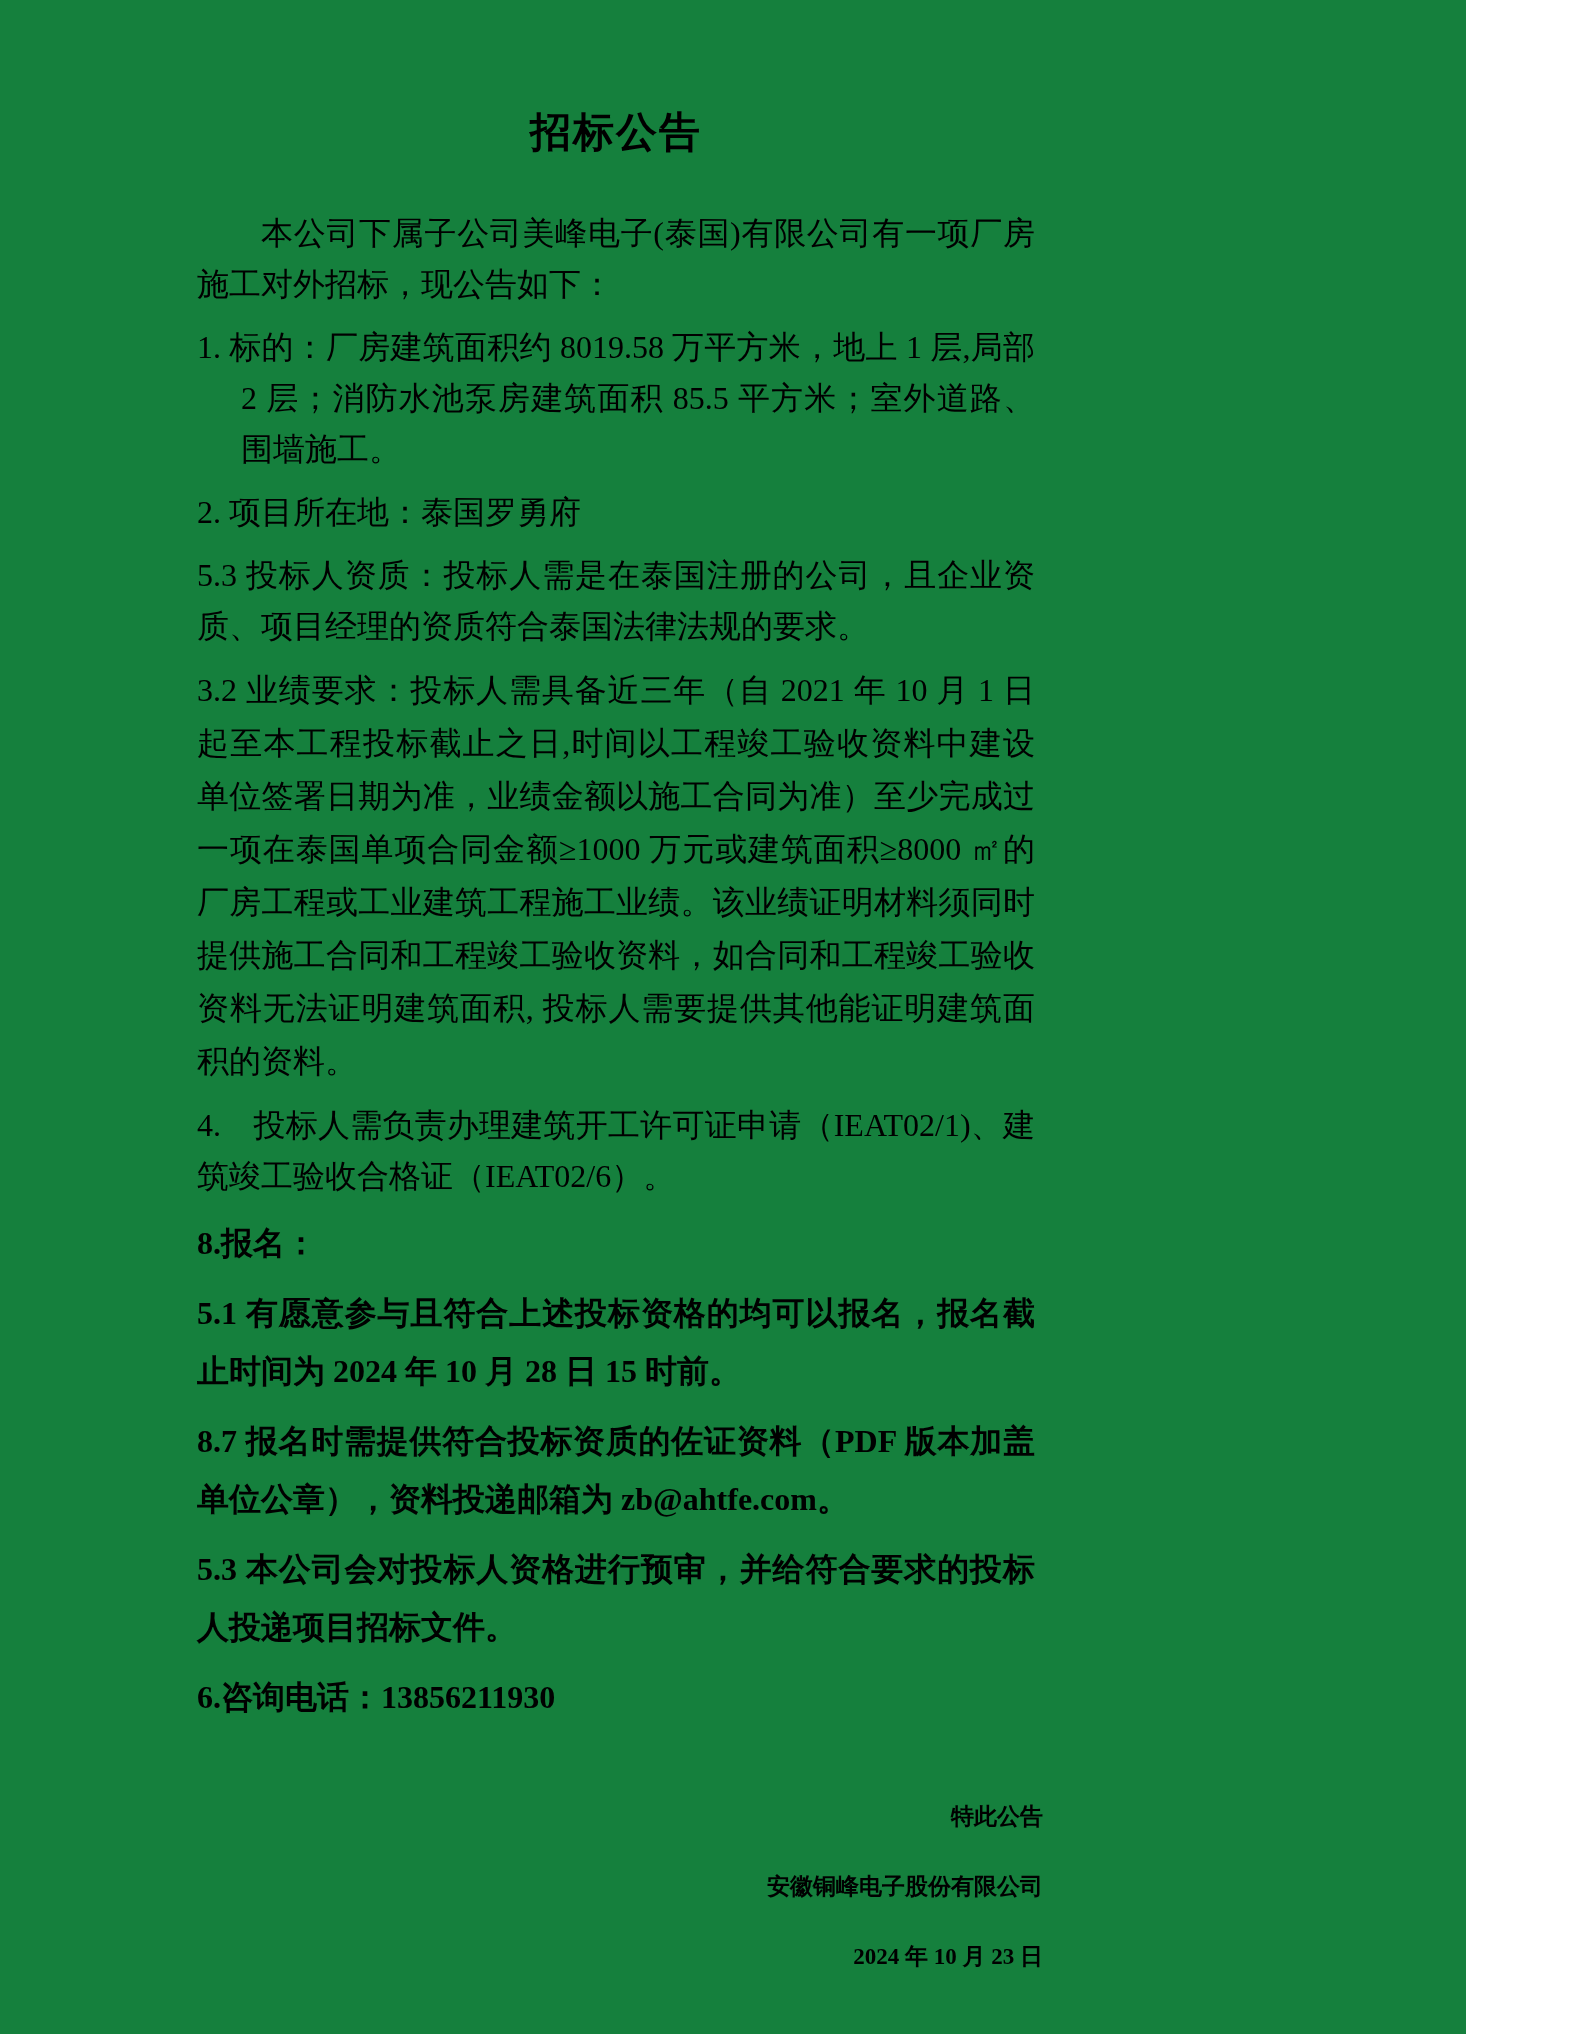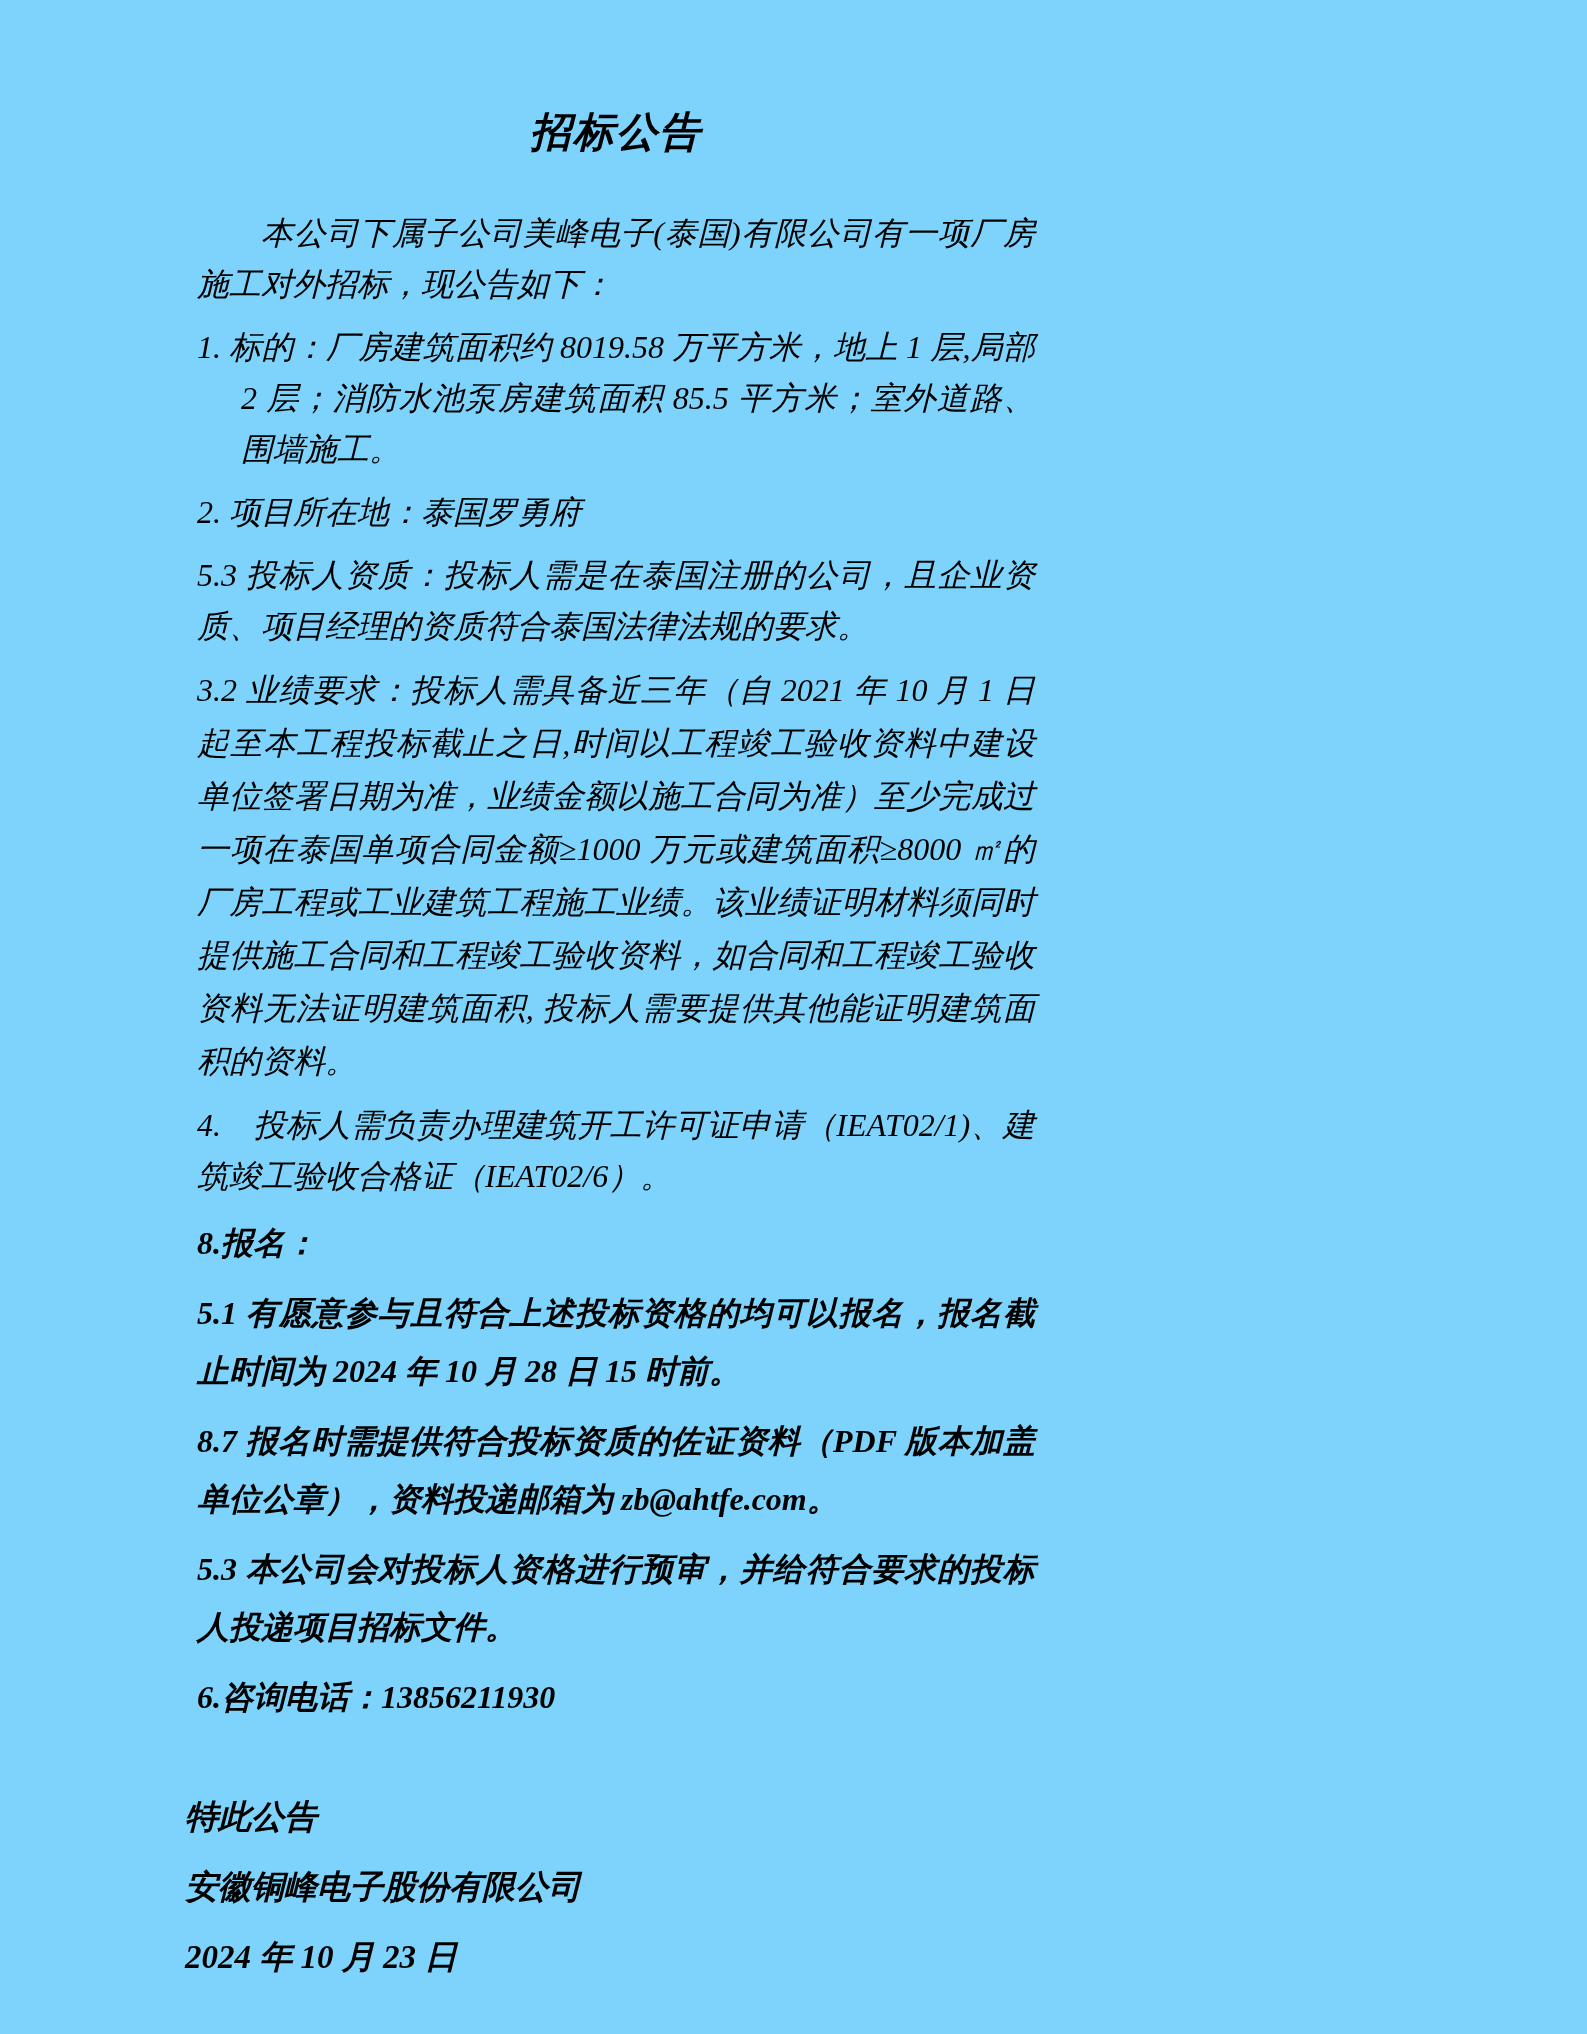--- a/index.html
+++ b/index.html
@@ -2,27 +2,26 @@
 <html lang="zh"><head>
 <meta charset="utf-8">
 <style>
   html, body {
     margin: 0;
     padding: 0;
     background: #ffffff;
   }
   .page {
     position: relative;
-    width: 1587px;
+    width: 1466px;
     height: 2034px;
-    background: #7dd3fc;
+    background: #15803d;
     overflow: hidden;
     font-family: "Liberation Serif", serif;
     color: #000000;
-    font-style: italic;
   }
   .doc {
     position: absolute;
     left: 185px;
     top: 104px;
     width: 862px;
   }
   .doc-title {
     font-family: "Liberation Sans", sans-serif;
     font-size: 41px;
@@ -51,23 +50,23 @@
   .m8  { margin-top: 8px; }
   .m6  { margin-top: 6px; }
   .m4  { margin-top: 4px; }
   .m12 { margin-top: 12px; }
   .para-bold {
     font-weight: 700;
     line-height: 58px;
   }
   .signoff {
     margin-top: 56px;
-    text-align: left;
+    text-align: right;
     font-weight: 700;
-    font-size: 33px;
+    font-size: 23px;
     line-height: 70px;
     padding-right: 4px;
   }
   .signoff div { margin: 0; }
 </style>
 </head>
 <body>
 
 <div class="page">
   <div class="doc">

